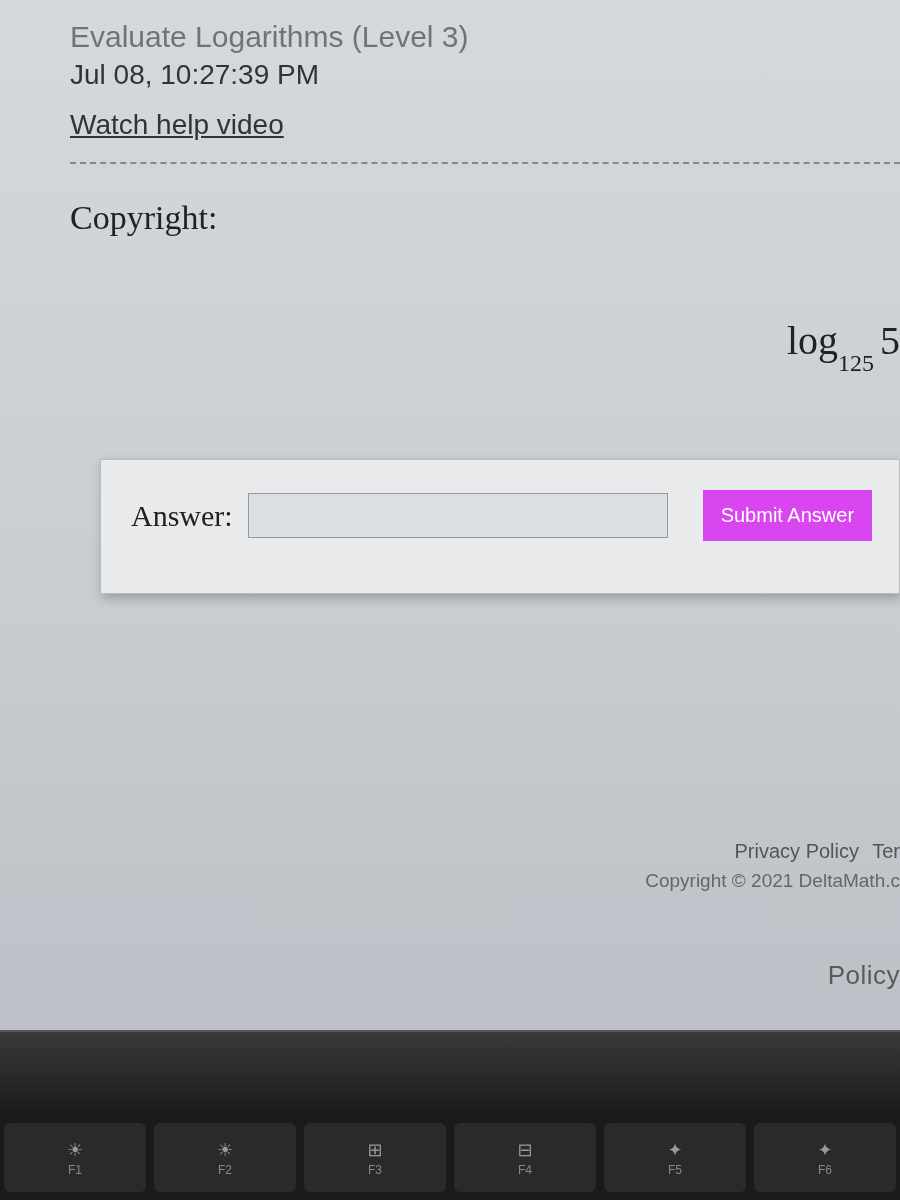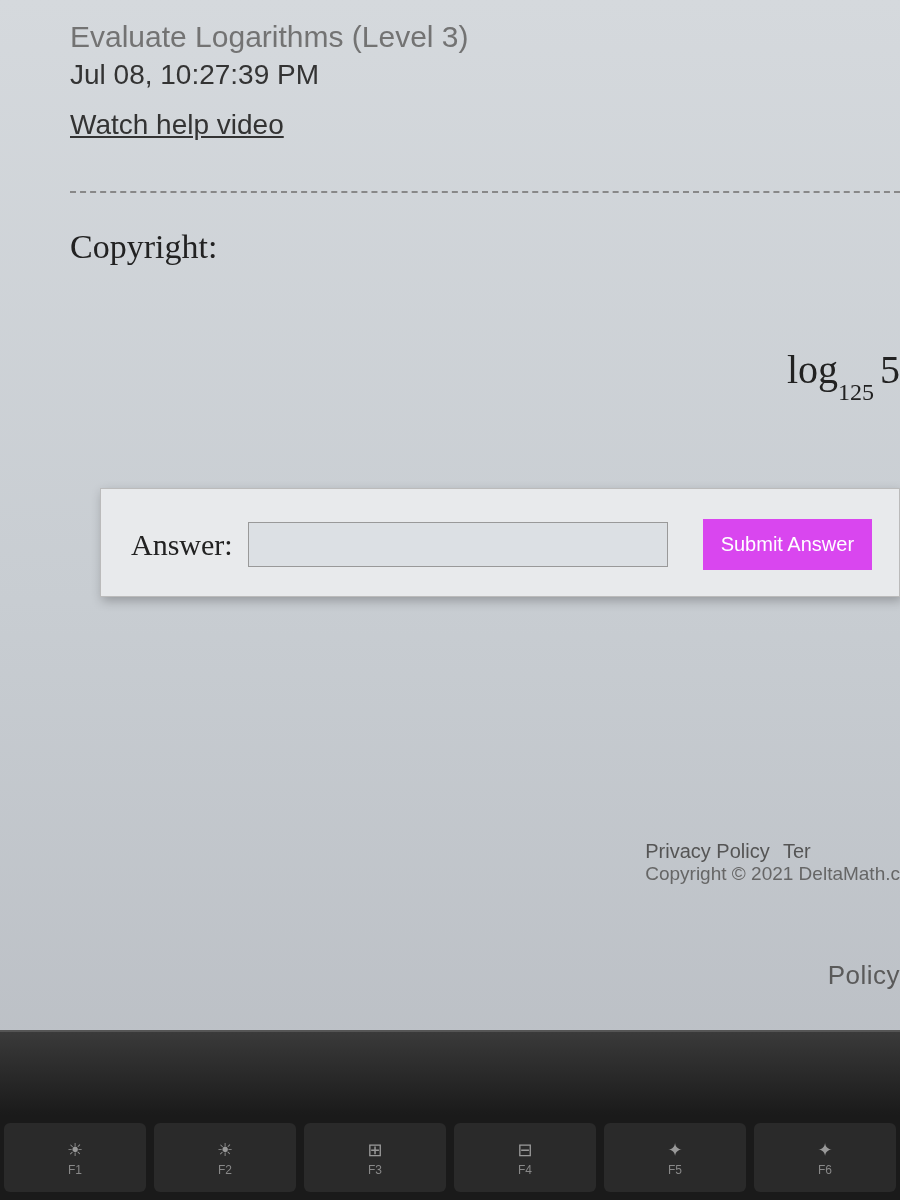--- a/index.html
+++ b/index.html
@@ -30,21 +30,21 @@
       color: #333;
       margin-bottom: 18px;
     }
     .help-video {
       font-family: 'Comic Sans MS', cursive, sans-serif;
       font-size: 28px;
       color: #333;
       text-decoration: underline;
       cursor: pointer;
       display: inline-block;
-      margin-bottom: 40px;
+      margin-bottom: 11px;
     }
     .divider {
       border: none;
       border-top: 2px dashed #888;
       margin: 10px 0 35px 0;
       width: 100%;
     }
     .evaluate-label {
       font-family: Georgia, serif;
       font-size: 34px;
@@ -69,21 +69,21 @@
       top: 8px;
     }
     .math-expression .argument {
       font-size: 40px;
       margin-left: 6px;
     }
     .answer-box {
       background: #e8eaec;
       border: 1px solid #bbb;
       box-shadow: 2px 4px 10px rgba(0,0,0,0.25);
-      padding: 30px 20px 26px 30px;
+      padding: 30px 20px 52px 30px;
       margin-left: 30px;
       width: 800px;
       display: flex;
       align-items: center;
       gap: 15px;
     }
     .answer-label {
       font-family: Georgia, serif;
       font-size: 30px;
       color: #222;
@@ -104,31 +104,31 @@
       padding: 14px 18px;
       font-size: 20px;
       font-family: -apple-system, 'Segoe UI', sans-serif;
       cursor: pointer;
       margin-left: 20px;
     }
     .footer-links {
       position: absolute;
       right: 0;
       top: 840px;
-      text-align: left;
+      text-align: right;
       font-family: -apple-system, 'Segoe UI', sans-serif;
       font-size: 20px;
       color: #555;
     }
     .footer-links .privacy {
       color: #555;
       margin-right: 8px;
     }
     .footer-links .copyright {
-      margin-top: 0;
+      margin-top: 7px;
       color: #666;
       font-size: 19px;
     }
     .macbook-label {
       position: absolute;
       right: 0;
       top: 960px;
       font-family: -apple-system, sans-serif;
       font-size: 26px;
       color: #5a5a5a;

